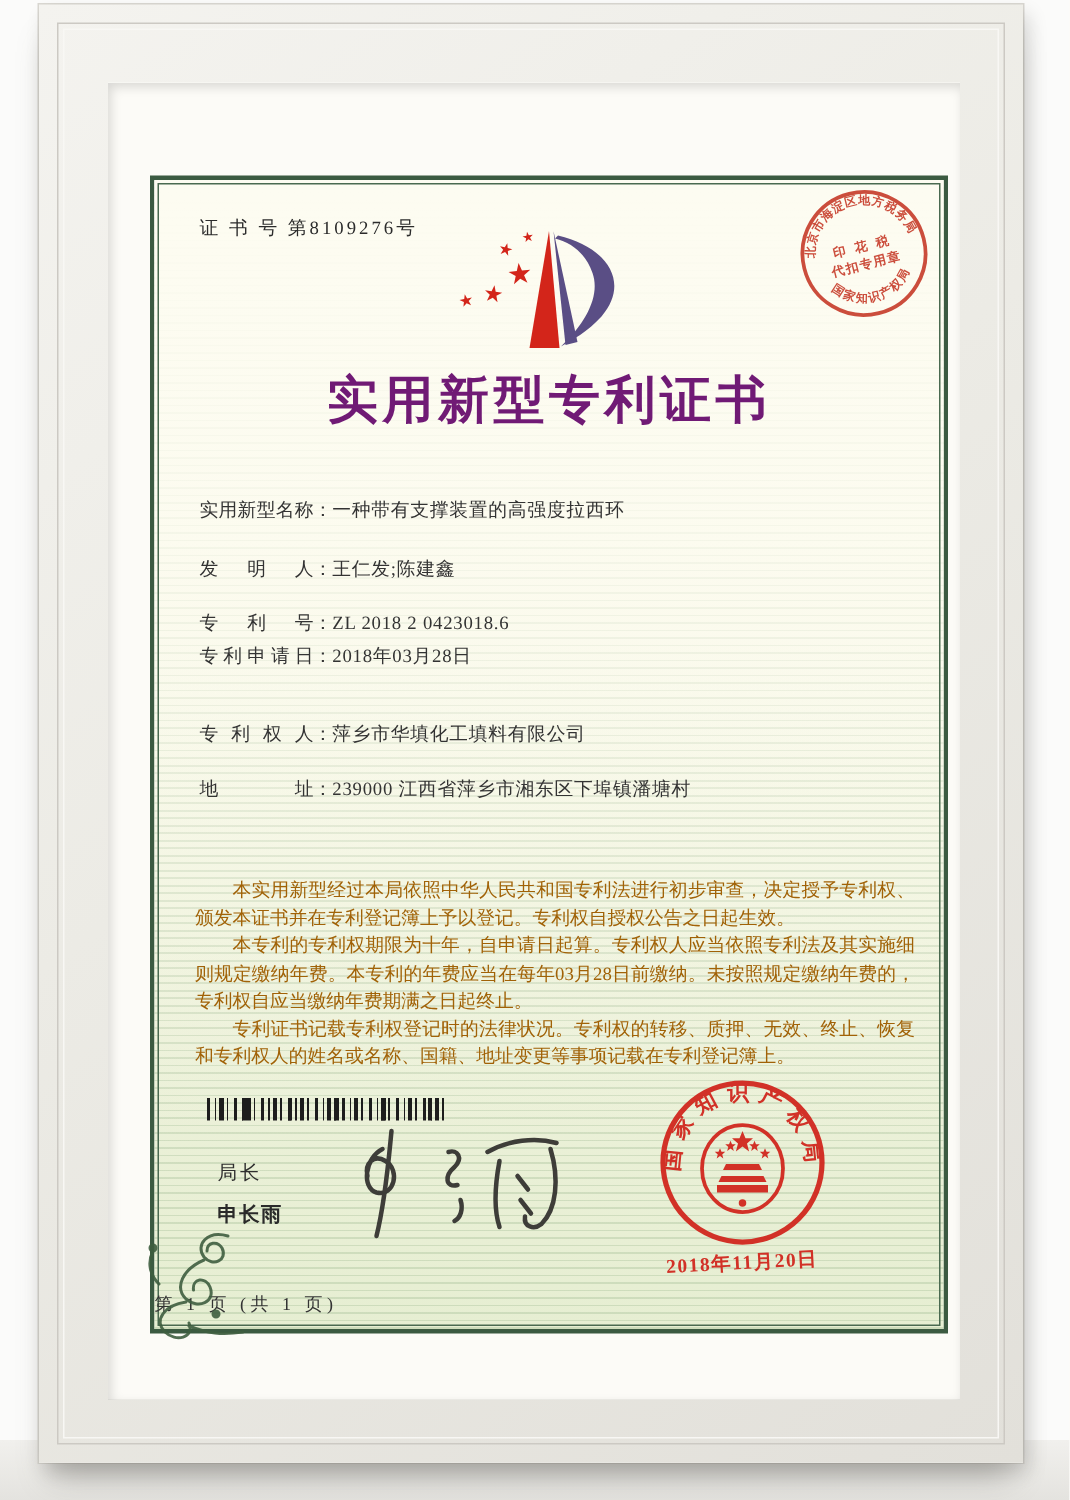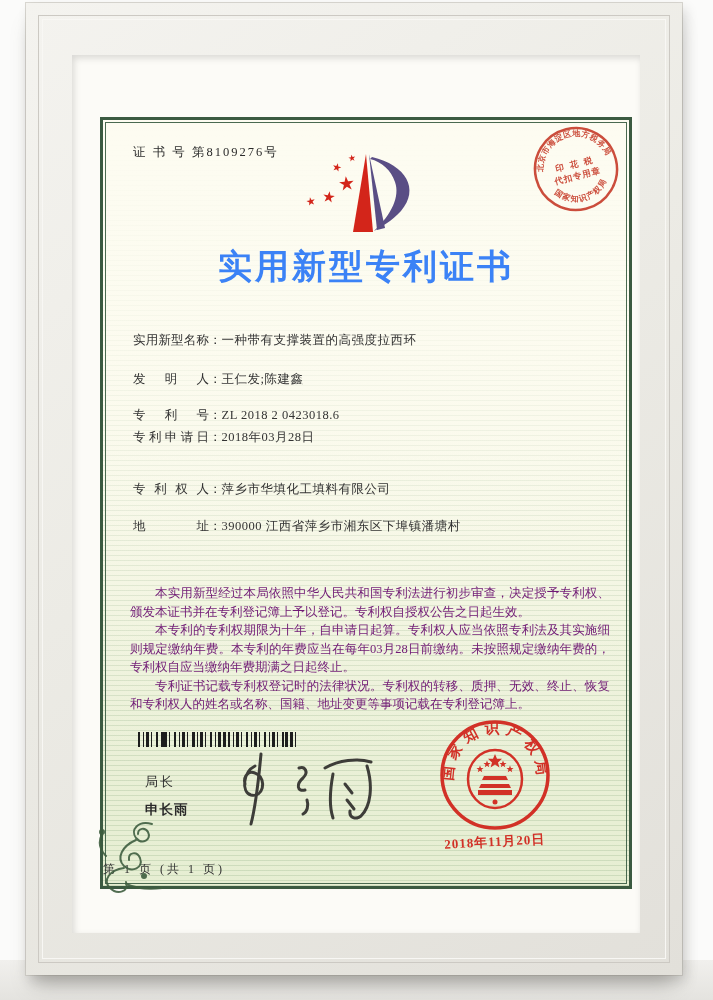--- a/index.html
+++ b/index.html
@@ -25,28 +25,28 @@
   .paper-bg{position:absolute;inset:0;
     background:linear-gradient(180deg,#fdfcf1 0%,#f8f8e8 40%,#ecf1d9 75%,#e6eed2 100%);}
   .guilloche{position:absolute;inset:0;
     background:repeating-linear-gradient(180deg,rgba(106,148,98,.20) 0 1px,rgba(106,148,98,0) 1px 5px);}
   .guilloche-fade{position:absolute;inset:0;
     background:linear-gradient(180deg,rgba(253,252,241,1) 0%,rgba(253,252,241,.75) 30%,rgba(253,252,241,.25) 60%,rgba(253,252,241,0) 85%);}
   .content{position:absolute;inset:0;z-index:3;color:#2f2f2f;}
   
   .cert-number{position:absolute;left:30px;top:24px;font-size:12.5px;letter-spacing:2px;color:#2b2b2b;}
   .title{position:absolute;left:0;right:0;top:124px;text-align:center;
-    font-size:34px;font-weight:700;letter-spacing:3px;color:#3b82f6;}
+    font-size:34px;font-weight:700;letter-spacing:3px;color:#701a75;}
   .frow{position:absolute;left:30px;font-size:12.5px;white-space:nowrap;color:#333;}
   .flabel{display:inline-block;width:76px;text-align:justify;text-align-last:justify;}
   .fcolon{display:inline-block;}
   .fvalue{letter-spacing:.5px;}
   .grant-col2{position:absolute;left:307px;top:0;white-space:nowrap;}
   .paras{position:absolute;left:27px;top:464px;width:480px;font-size:12.5px;
-    line-height:18.5px;color:#701a75;text-align:justify;}
+    line-height:18.5px;color:#a16207;text-align:justify;}
   .paras p{margin:0;text-indent:2em;}
   .barcode{position:absolute;left:35px;top:612px;width:158px;height:15px;
     background-image:
       repeating-linear-gradient(90deg,#1d1d1d 0 2px,transparent 2px 5px,#1d1d1d 5px 6px,transparent 6px 8px,#1d1d1d 8px 11px,transparent 11px 13px,#1d1d1d 13px 14px,transparent 14px 18px),
       repeating-linear-gradient(90deg,transparent 0 23px,#1d1d1d 23px 26px,transparent 26px 31px);}
   .signer-title{position:absolute;left:42px;top:653px;font-size:13px;color:#2e2e2e;letter-spacing:2px;}
   .signer-name{position:absolute;left:42px;top:681px;font-size:13.5px;color:#2a2a2a;font-weight:600;letter-spacing:1px;}
   .signature-svg{position:absolute;left:118px;top:626px;}
   .office-seal{position:absolute;left:330px;top:598px;mix-blend-mode:multiply;}
   .tax-seal{position:absolute;left:428px;top:4px;mix-blend-mode:multiply;}
@@ -118,21 +118,21 @@
         <div class="frow" style="top:287px">
           <span class="flabel">专利号</span><span class="fcolon">：</span><span class="fvalue">ZL 2018 2 0423018.6</span>
         </div>
         <div class="frow" style="top:309px">
           <span class="flabel">专利申请日</span><span class="fcolon">：</span><span class="fvalue">2018年03月28日</span>
         </div>
         <div class="frow" style="top:361px">
           <span class="flabel">专利权人</span><span class="fcolon">：</span><span class="fvalue">萍乡市华填化工填料有限公司</span>
         </div>
         <div class="frow" style="top:398px">
-          <span class="flabel">地址</span><span class="fcolon">：</span><span class="fvalue">390000 江西省萍乡市湘东区下埠镇潘塘村</span>
+          <span class="flabel">地址</span><span class="fcolon">：</span><span class="fvalue">239000 江西省萍乡市湘东区下埠镇潘塘村</span>
         </div>
 
         <div class="paras">
           <p>本实用新型经过本局依照中华人民共和国专利法进行初步审查，决定授予专利权、颁发本证书并在专利登记簿上予以登记。专利权自授权公告之日起生效。</p>
           <p>本专利的专利权期限为十年，自申请日起算。专利权人应当依照专利法及其实施细则规定缴纳年费。本专利的年费应当在每年03月28日前缴纳。未按照规定缴纳年费的，专利权自应当缴纳年费期满之日起终止。</p>
           <p>专利证书记载专利权登记时的法律状况。专利权的转移、质押、无效、终止、恢复和专利权人的姓名或名称、国籍、地址变更等事项记载在专利登记簿上。</p>
         </div>
 
         <div class="barcode"></div>
 

